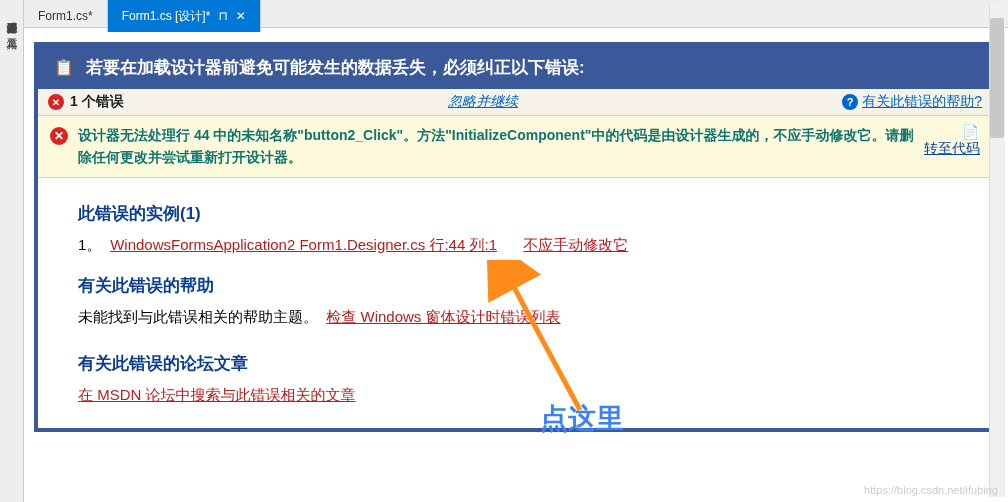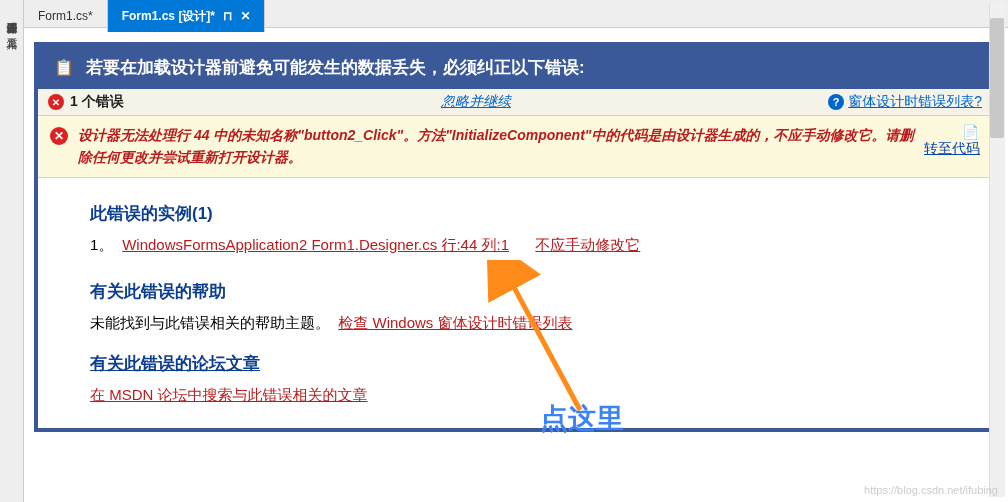--- a/index.html
+++ b/index.html
@@ -3,43 +3,43 @@
 <meta charset="utf-8">
 <style>
 * { margin: 0; padding: 0; box-sizing: border-box; }
 body { font-family: "Microsoft YaHei", "Segoe UI", sans-serif; font-size: 13px; background: #fff; width: 1008px; height: 502px; overflow: hidden; position: relative; }
 .container { display: flex; height: 100%; }
 .sidebar-left { width: 24px; background: #eee; border-right: 1px solid #ccc; display: flex; flex-direction: column; align-items: center; padding-top: 8px; }
 .vtab { writing-mode: vertical-rl; text-orientation: upright; font-size: 11px; color: #444; padding: 6px 2px; margin-bottom: 4px; cursor: pointer; }
 .main { flex: 1; display: flex; flex-direction: column; }
 .tabbar { height: 28px; background: #eee; display: flex; align-items: stretch; border-bottom: 1px solid #ccc; }
 .tab { padding: 16px 14px; font-size: 12px; color: #333; display: flex; align-items: center; border-right: 1px solid #ccc; cursor: pointer; }
-.tab.active { background: #0078d7; color: #fff; font-weight: bold; }
+.tab.active { background: #0078d7; color: #fff; }
 .tab.active .pin, .tab.active .close { color: #fff; }
 .pin, .close { margin-left: 8px; font-size: 12px; cursor: pointer; }
 .content-scroll { flex:1; overflow:auto; position:relative; padding: 14px 12px 14px 10px; }
 .dummy-scroll { position:absolute; right:3px; top:3px; width:16px; height:494px; background:#f0f0f0; border-left:1px solid #ddd; }
 .dummy-thumb { position:absolute; right:4px; top:18px; width:14px; height:120px; background:#c8c8c8; border-radius:2px; }
 .panel { border: 4px solid #3b5998; background:#fff; }
 .panel-header { background: #3b5998; color: #fff; padding: 10px 16px; display: flex; align-items: center; }
 .panel-header .msg { font-size: 17px; font-weight: bold; }
 .clip-icon { width: 20px; height: 20px; margin-right: 12px; display:inline-flex; align-items:center; justify-content:center; font-size:16px; }
 .subbar { background:#f5f2e7; border-bottom:1px solid #cda; display:flex; align-items:center; padding:4px 10px; font-size:14px; }
 .err-count { display:flex; align-items:center; font-weight:bold; color:#222; }
 .err-badge { width:16px; height:16px; border-radius:50%; background:#d22; color:#fff; font-size:10px; display:inline-flex; align-items:center; justify-content:center; margin-right:6px; font-weight:bold; }
 .subbar-center { flex:1; text-align:center;font-style:italic; }
 .subbar-center a, .subbar-right a { color:#0066cc; text-decoration:underline; font-size:14px; }
 .subbar-right { display:flex; align-items:center; }
 .qmark { width:16px;height:16px;border-radius:50%;background:#0066cc;color:#fff;font-size:11px;display:inline-flex;align-items:center;justify-content:center;margin-right:4px;font-weight:bold;}
 .error-row { background:#fdf9dc; border-bottom:1px solid #e0d98f; padding:8px 12px; display:flex; align-items:flex-start; font-size:14px; position:relative; }
 .error-row .err-ic { width:18px;height:18px;border-radius:50%;background:#d22;color:#fff;font-size:12px;display:inline-flex;align-items:center;justify-content:center;margin-right:10px;flex-shrink:0;margin-top:3px;font-weight:bold;}
-.error-row .err-text { flex:1; line-height:1.6; color:#b91c1c; font-weight:bold;font-style:italic; }
+.error-row .err-text { flex:1; line-height:1.6; color:#0f766e; font-weight:bold; }
 .error-row .err-link { color:#0645ad; text-decoration:underline; cursor:pointer; position:relative; }
 .goto-icon { font-size:14px; color:#555; }
-.body-section { padding: 14px 20px 20px 52px; }
+.body-section { padding: 14px 20px 20px 40px; }
 .sec-title { color:#0b3d91; font-size:17px; font-weight:bold; margin-top:10px; }
 .sec-line { font-size:15px; margin-top:6px; line-height:1.8; }
 .sec-line a { color:#b91c1c; text-decoration:underline; }
 .list-num { display:inline-block; width:28px; }
 .spacer { display:inline-block; width:18px; }
 .annotation { position:absolute; left:540px; top:400px; color:#3b82f6; font-size:28px; font-weight:bold; pointer-events:none; }
 .arrow-svg { position:absolute; left:460px; top:260px; pointer-events:none; }
 .watermark { position:absolute; right:10px; bottom:6px; color:#ccc; font-size:11px; }
 </style>
 </head>
@@ -71,48 +71,48 @@
         <div class="subbar">
           <div class="err-count">
             <span class="err-badge">✕</span>
             <span>1 个错误</span>
           </div>
           <div class="subbar-center">
             <a href="#">忽略并继续</a>
           </div>
           <div class="subbar-right">
             <span class="qmark">?</span>
-            <a href="#">窗体设计时错误列表?</a>
+            <a href="#">有关此错误的帮助?</a>
           </div>
         </div>
         <div class="error-row">
           <span class="err-ic">✕</span>
           <div class="err-text">设计器无法处理行 44 中的未知名称"button2_Click"。方法"InitializeComponent"中的代码是由设计器生成的，不应手动修改它。请删除任何更改并尝试重新打开设计器。</div>
           <div style="margin-left:10px; text-align:right;">
             <span class="goto-icon">📄</span><br>
             <a class="err-link">转至代码</a>
           </div>
         </div>
 
         <div class="body-section">
           <div class="sec-title">此错误的实例(1)</div>
           <div class="sec-line">
             <span class="list-num">1。</span>
             <a href="#">WindowsFormsApplication2 Form1.Designer.cs 行:44 列:1</a>
             <span class="spacer"></span>
             <a href="#">不应手动修改它</a>
           </div>
 
-          <div class="sec-title" style="margin-top:22px;">有关此错误的帮助</div>
+          <div class="sec-title" style="margin-top:16px;">有关此错误的帮助</div>
           <div class="sec-line">
             <span>未能找到与此错误相关的帮助主题。</span>
             &nbsp;<a href="#">检查 Windows 窗体设计时错误列表</a>
           </div>
 
-          <div class="sec-title" style="margin-top:16px;text-decoration:underline;">有关此错误的论坛文章</div>
+          <div class="sec-title" style="margin-top:22px;">有关此错误的论坛文章</div>
           <div class="sec-line">
             <a href="#">在 MSDN 论坛中搜索与此错误相关的文章</a>
           </div>
         </div>
       </div>
     </div>
   </div>
 </div>
 
 <div class="dummy-scroll"></div>

